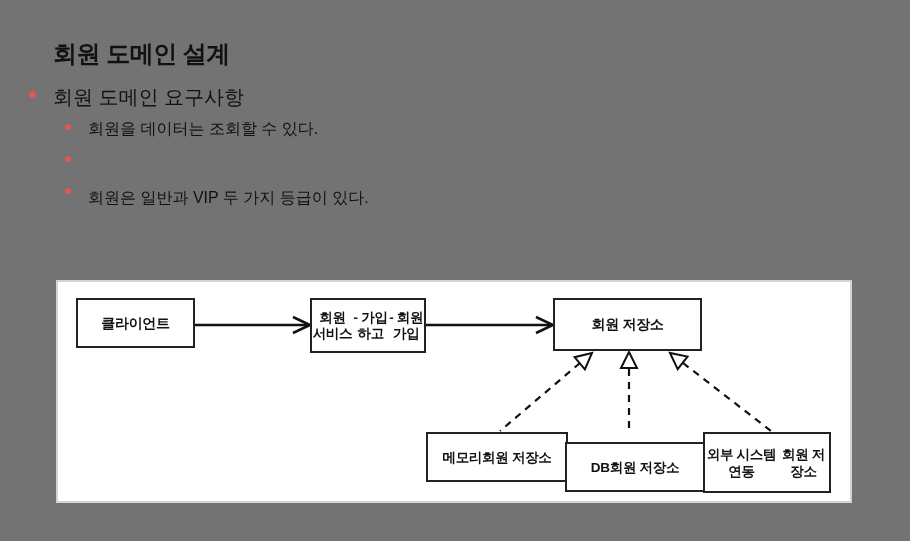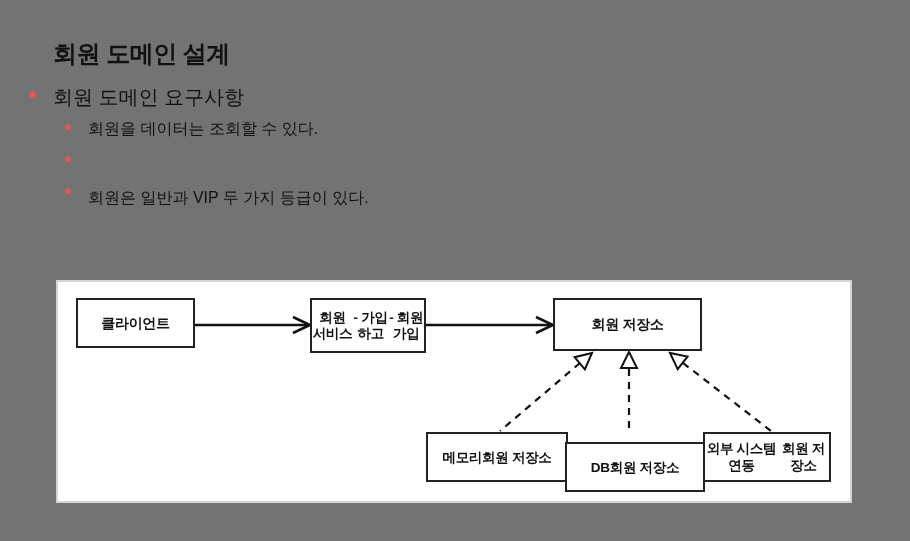--- a/index.html
+++ b/index.html
@@ -81,21 +81,21 @@
     font-weight: 700;
     font-size: 13.5px;
     line-height: 17px;
     letter-spacing: -0.3px;
   }
   .node-client     { left: 18px;  top: 16px;  width: 119px; height: 50px; font-size: 14px; }
   .node-service    { left: 252px; top: 16px;  width: 116px; height: 55px; line-height: 16px; }
   .node-repository { left: 495px; top: 16px;  width: 149px; height: 53px; font-size: 14px; }
   .node-memory     { left: 368px; top: 150px; width: 142px; height: 50px; justify-content: center; }
   .node-db         { left: 507px; top: 160px; width: 140px; height: 50px; }
-  .node-external   { left: 645px; top: 150px; width: 128px; height: 50px; }
+  .node-external   { left: 645px; top: 150px; width: 128px; height: 61px; }
   .node .line { display: block; }
 </style>
 </head>
 <body>
 
 <div class="screen">
 
   <h1 class="page-title">회원 도메인 설계</h1>
 
   <span class="dot dot-l1"></span>

